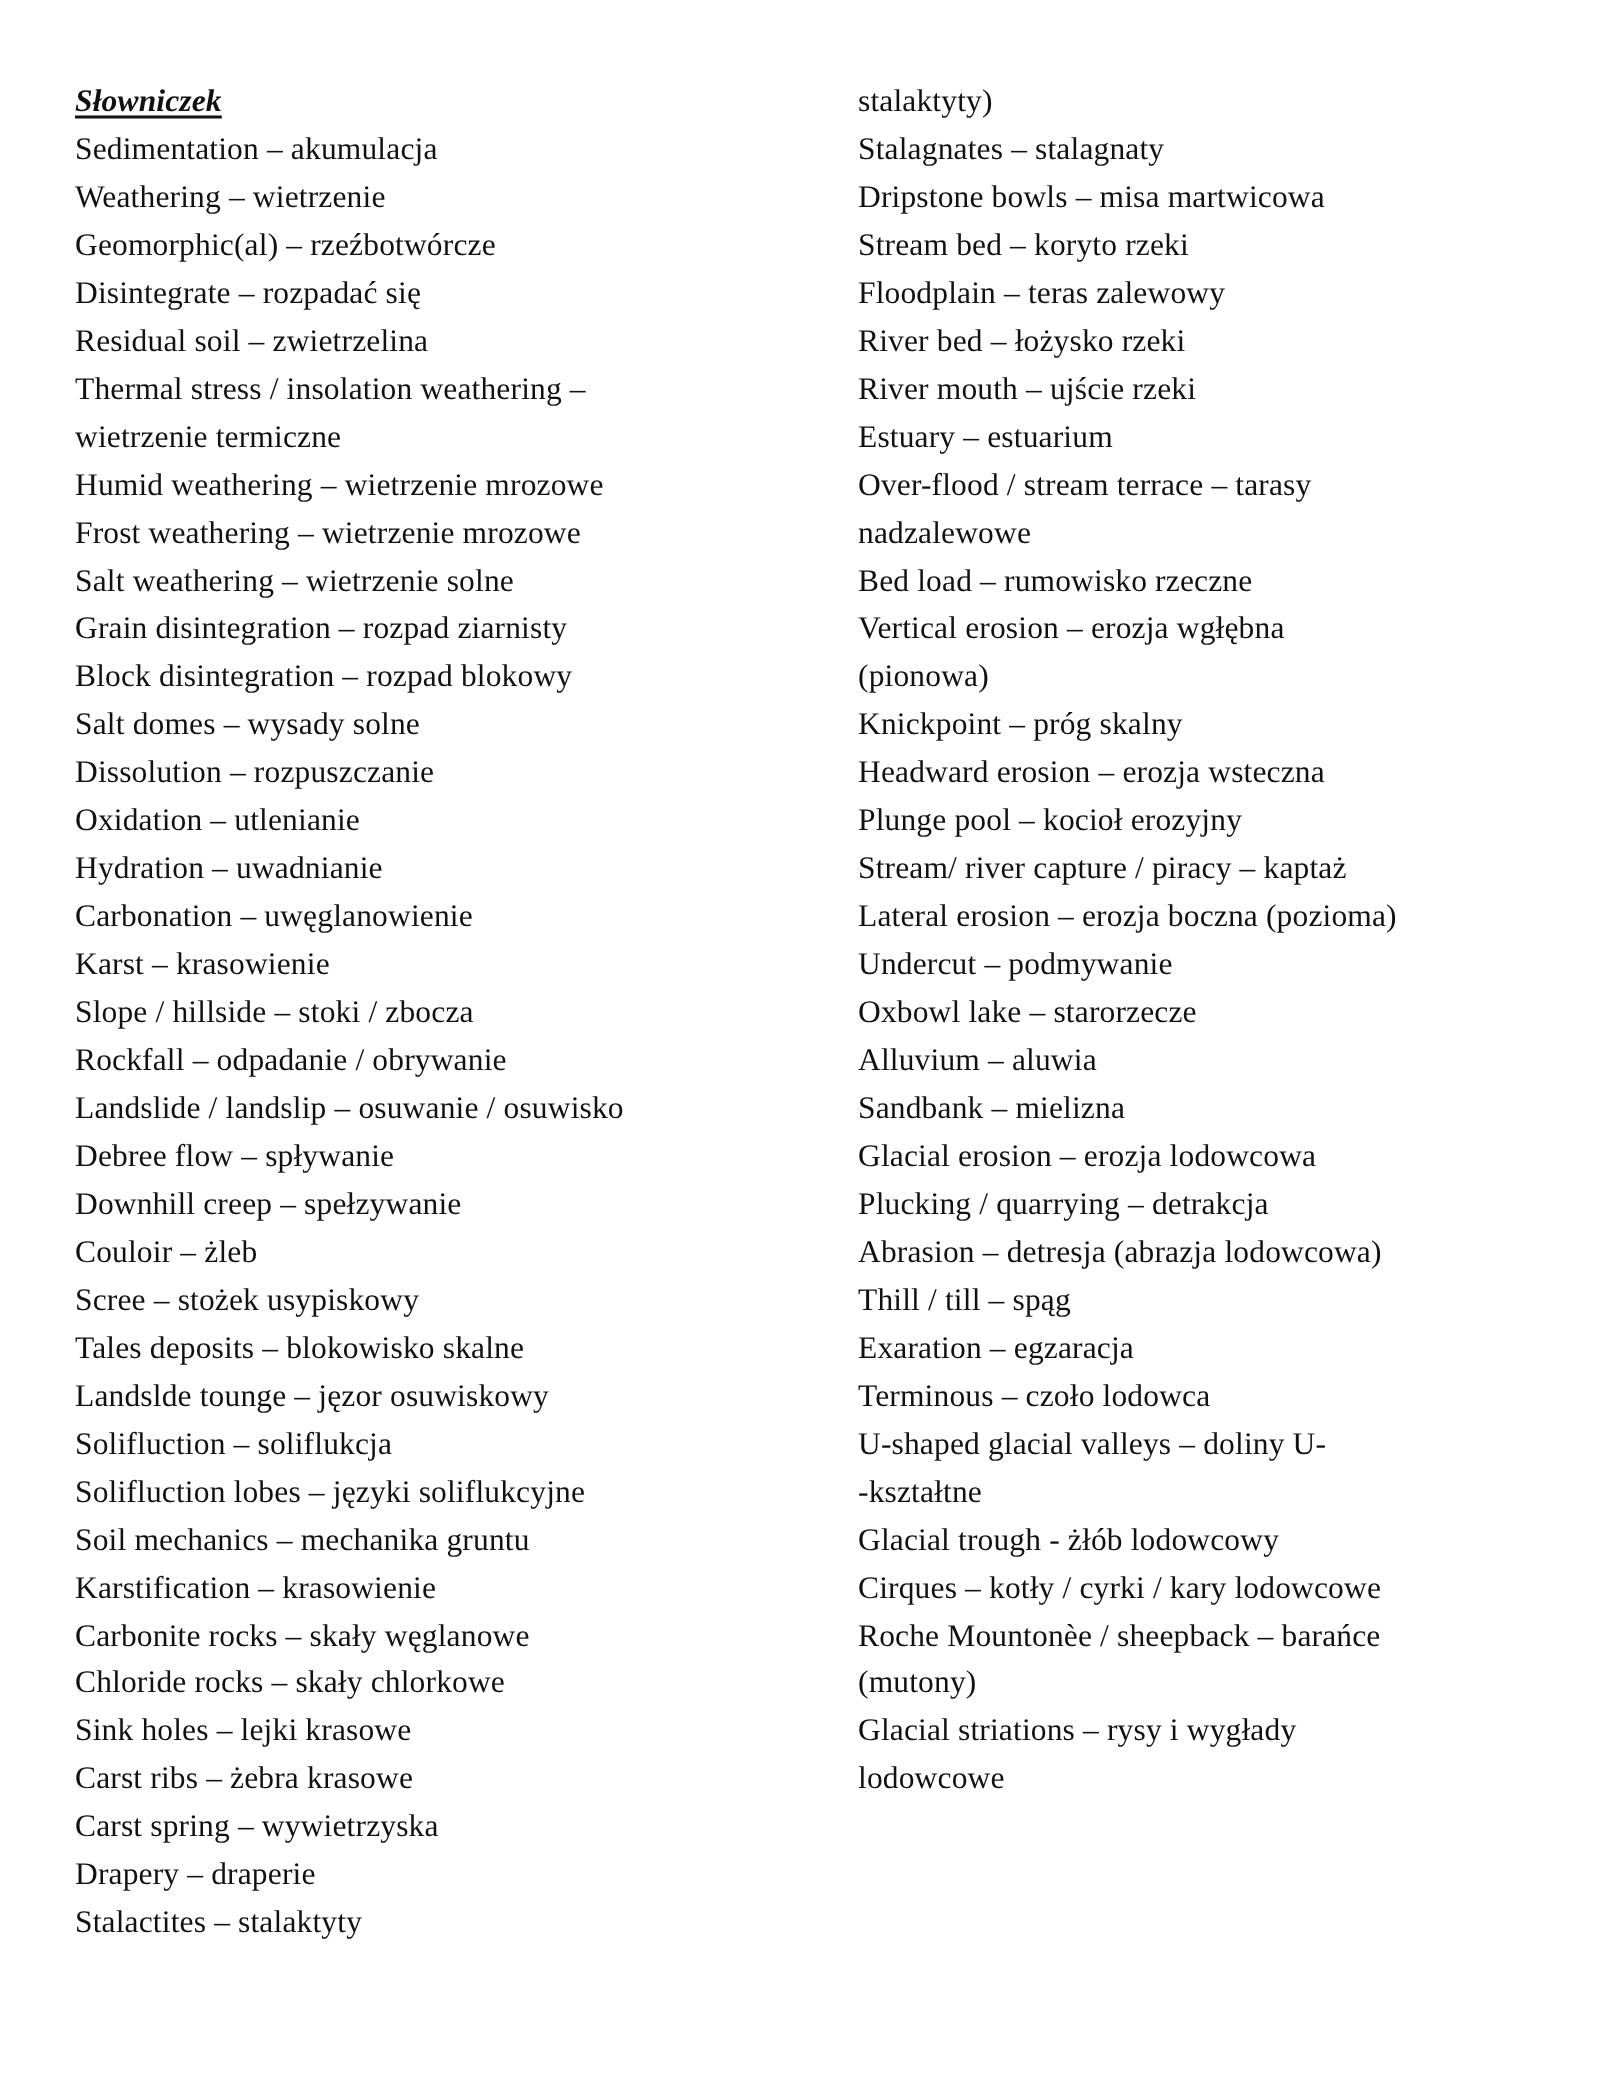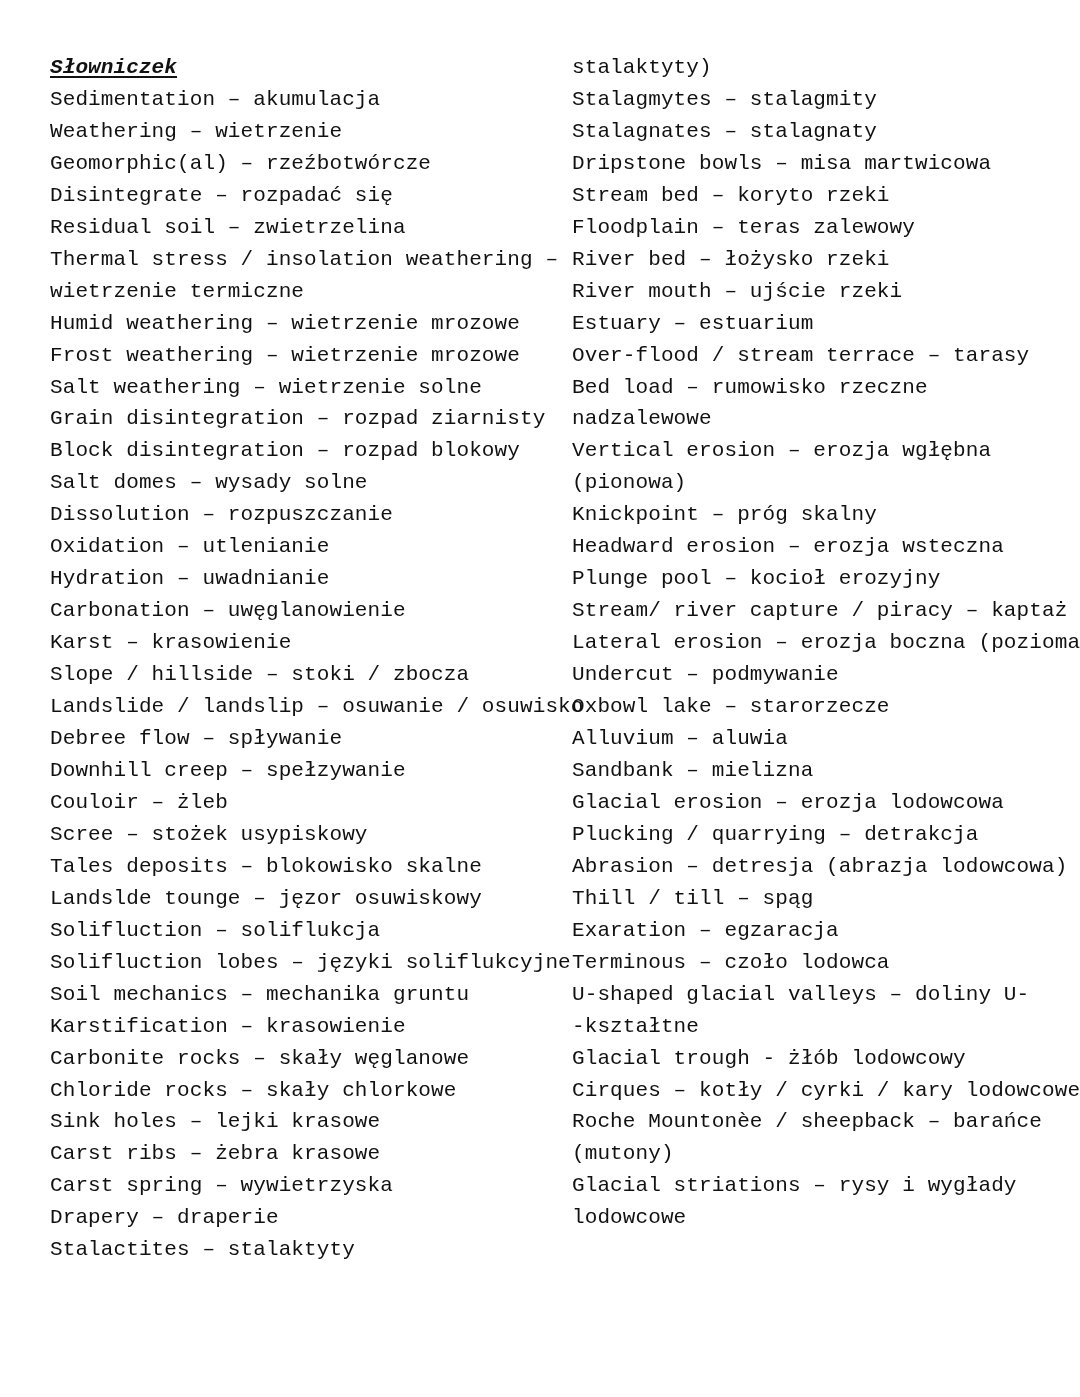--- a/index.html
+++ b/index.html
@@ -1,20 +1,20 @@
 <!DOCTYPE html>
 <html><head>
 <meta charset="utf-8">
 <style>
   html, body { margin: 0; padding: 0; background: #ffffff; }
   body { width: 1080px; height: 1397px; position: relative; overflow: hidden; }
   .col {
     position: absolute;
     top: 52px;
-    font-family: Liberation Mono, monospace;
+    font-family: Liberation Serif, serif;
     font-size: 21px;
     line-height: 31.95px;
     color: #111111;
     letter-spacing: 0.1px;
   }
   .col.left { left: 50px; width: 500px; }
   .col.right { left: 572px; width: 470px; }
   .line { white-space: nowrap; display: block; }
   .title { font-weight: bold; font-style: italic; text-decoration: underline; text-underline-offset: 3px; }
 </style>
@@ -35,20 +35,21 @@
   <span class="line">Salt weathering – wietrzenie solne</span>
   <span class="line">Grain disintegration – rozpad ziarnisty</span>
   <span class="line">Block disintegration – rozpad blokowy</span>
   <span class="line">Salt domes – wysady solne</span>
   <span class="line">Dissolution – rozpuszczanie</span>
   <span class="line">Oxidation – utlenianie</span>
   <span class="line">Hydration – uwadnianie</span>
   <span class="line">Carbonation – uwęglanowienie</span>
   <span class="line">Karst – krasowienie</span>
   <span class="line">Slope / hillside – stoki / zbocza</span>
+  <span class="line">Rockfall – odpadanie / obrywanie</span>
   <span class="line">Landslide / landslip – osuwanie / osuwisko</span>
   <span class="line">Debree flow – spływanie</span>
   <span class="line">Downhill creep – spełzywanie</span>
   <span class="line">Couloir – żleb</span>
   <span class="line">Scree – stożek usypiskowy</span>
   <span class="line">Tales deposits – blokowisko skalne</span>
   <span class="line">Landslde tounge – jęzor osuwiskowy</span>
   <span class="line">Solifluction – soliflukcja</span>
   <span class="line">Solifluction lobes – języki soliflukcyjne</span>
   <span class="line">Soil mechanics – mechanika gruntu</span>
@@ -57,31 +58,30 @@
   <span class="line">Chloride rocks – skały chlorkowe</span>
   <span class="line">Sink holes – lejki krasowe</span>
   <span class="line">Carst ribs – żebra krasowe</span>
   <span class="line">Carst spring – wywietrzyska</span>
   <span class="line">Drapery – draperie</span>
   <span class="line">Stalactites – stalaktyty</span>
 </div>
 
 <div class="col right">
   <span class="line">stalaktyty)</span>
-  <span class="line">Stalagmytes – stalagmity</span>
   <span class="line">Stalagnates – stalagnaty</span>
   <span class="line">Dripstone bowls – misa martwicowa</span>
   <span class="line">Stream bed – koryto rzeki</span>
   <span class="line">Floodplain – teras zalewowy</span>
   <span class="line">River bed – łożysko rzeki</span>
   <span class="line">River mouth – ujście rzeki</span>
   <span class="line">Estuary – estuarium</span>
   <span class="line">Over-flood / stream terrace – tarasy</span>
+  <span class="line">nadzalewowe</span>
   <span class="line">Bed load – rumowisko rzeczne</span>
-  <span class="line">nadzalewowe</span>
   <span class="line">Vertical erosion – erozja wgłębna</span>
   <span class="line">(pionowa)</span>
   <span class="line">Knickpoint – próg skalny</span>
   <span class="line">Headward erosion – erozja wsteczna</span>
   <span class="line">Plunge pool – kocioł erozyjny</span>
   <span class="line">Stream/ river capture / piracy – kaptaż</span>
   <span class="line">Lateral erosion – erozja boczna (pozioma)</span>
   <span class="line">Undercut – podmywanie</span>
   <span class="line">Oxbowl lake – starorzecze</span>
   <span class="line">Alluvium – aluwia</span>

